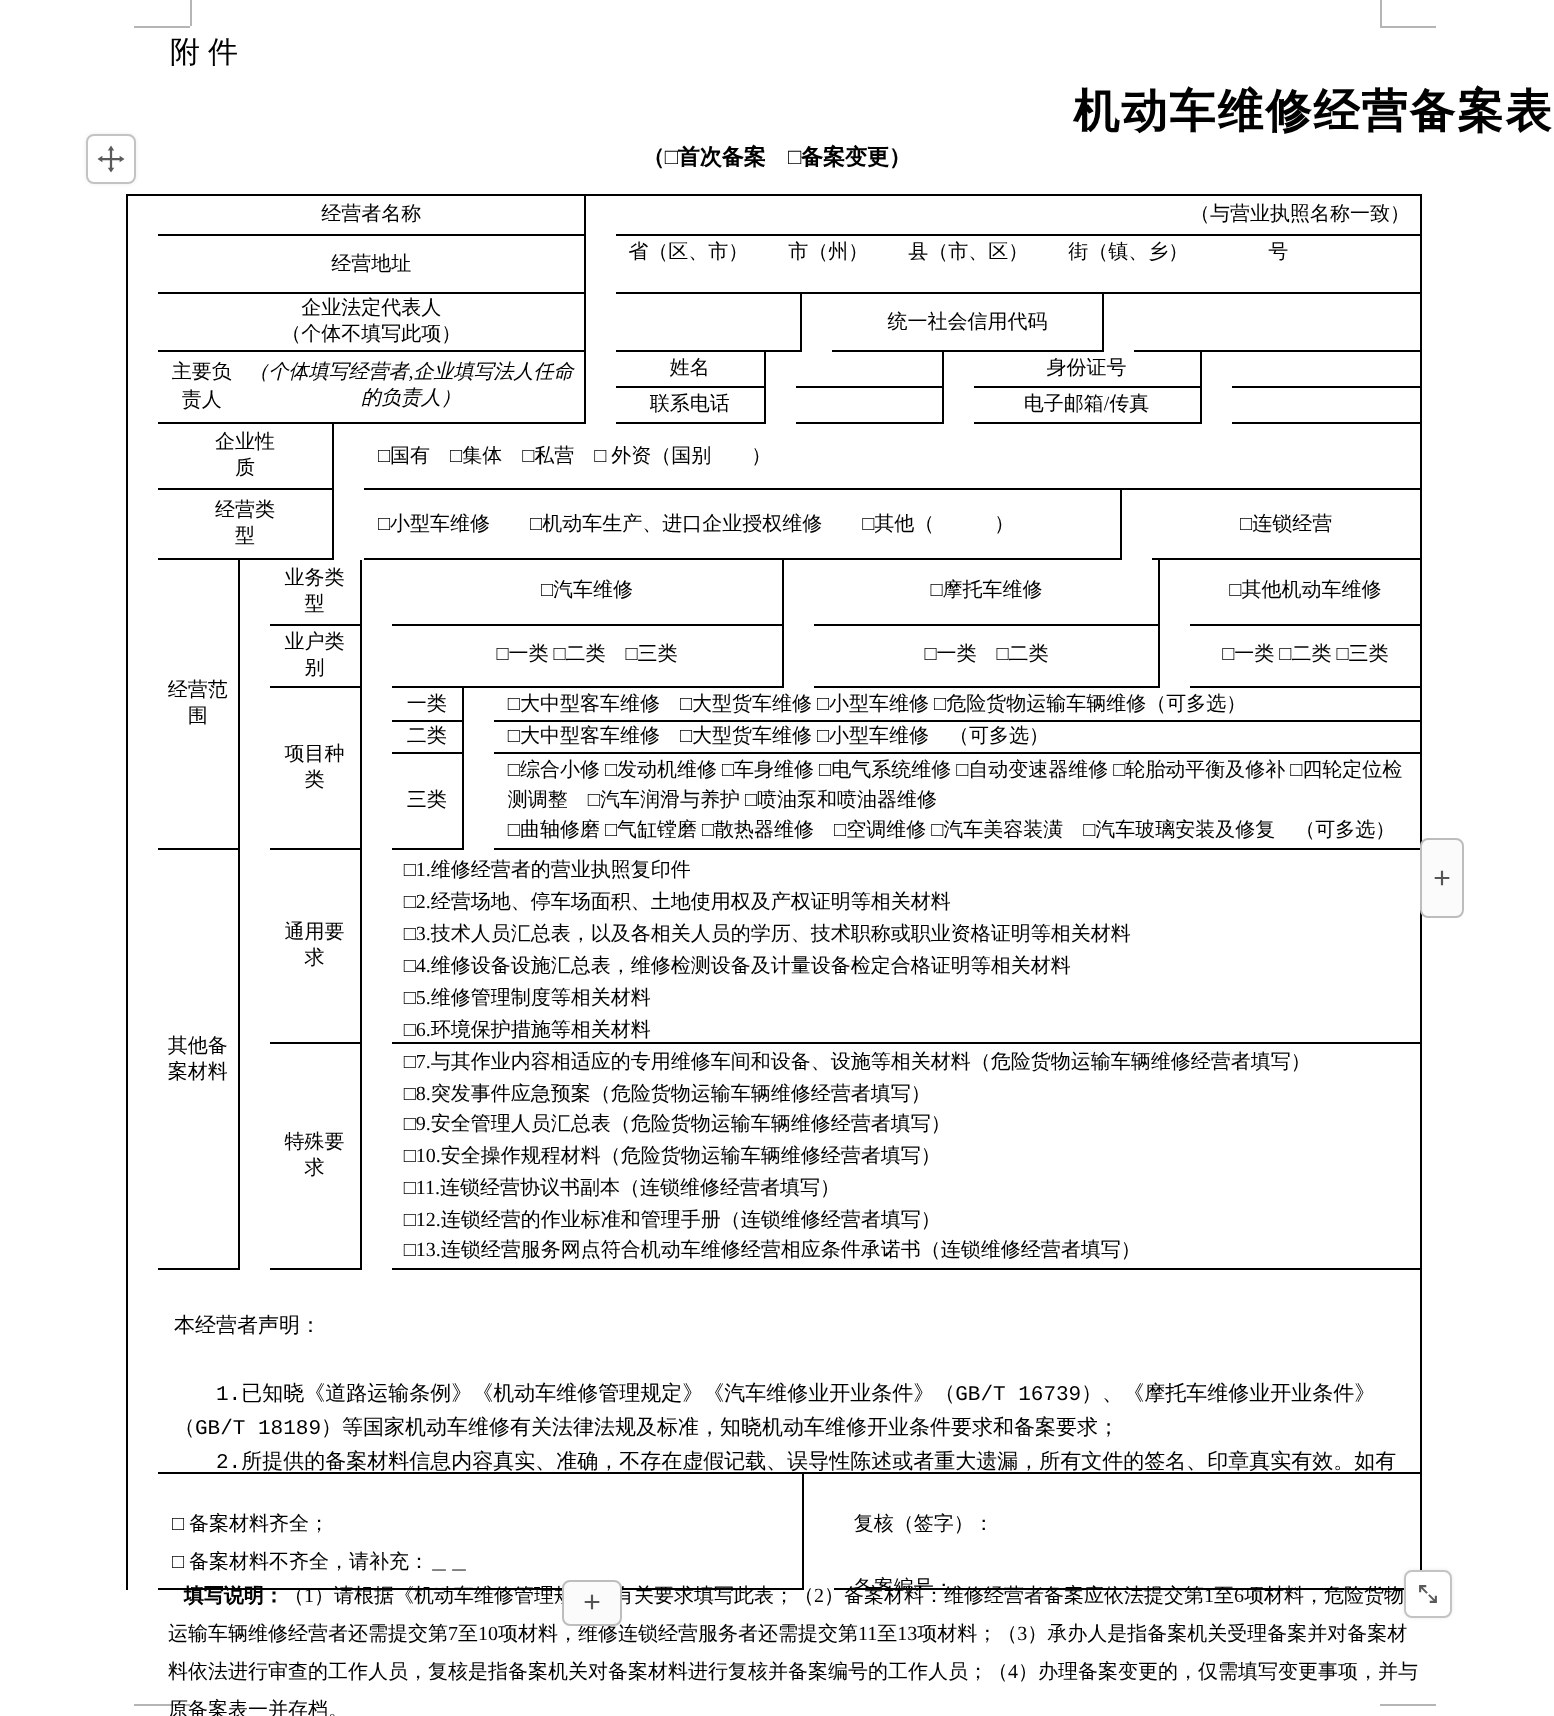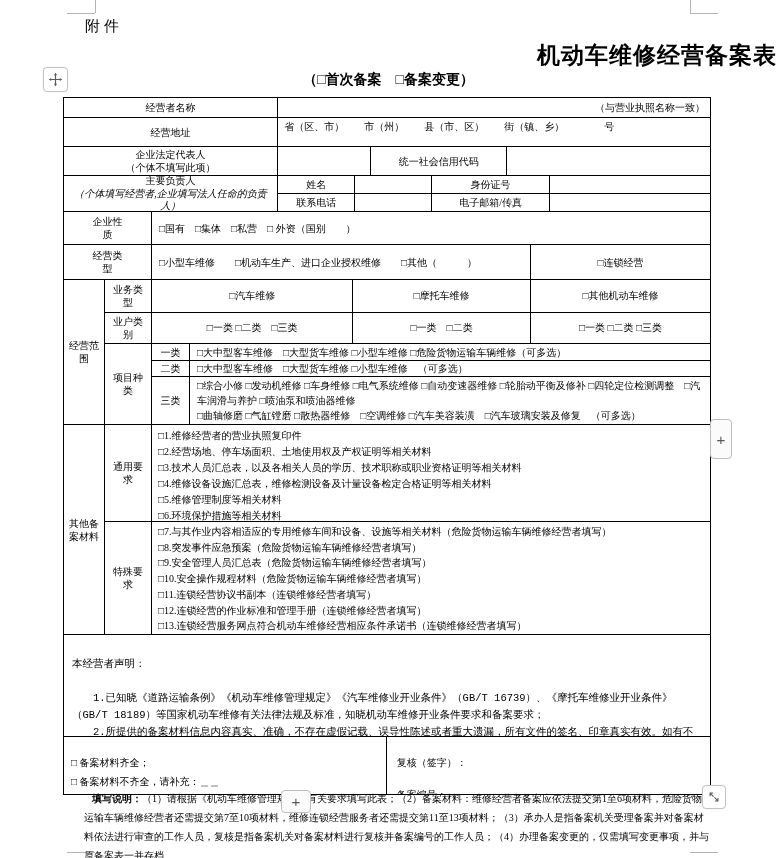--- a/index.html
+++ b/index.html
@@ -2,36 +2,36 @@
 <html><head>
 <meta charset="utf-8">
 <style>
   html,body{margin:0;padding:0;background:#ffffff;}
   body{width:777px;height:858px;font-family:"Liberation Serif","DejaVu Serif",serif;color:#000;}
   .page{position:relative;width:777px;height:858px;background:#fff;overflow:hidden;}
   .mark{position:absolute;background:#b5b5b5;}
   .attach{position:absolute;left:85px;top:17px;font-size:15px;letter-spacing:4px;}
   .title{position:absolute;left:0;top:40px;width:100%;text-align:right;font-size:23px;font-weight:bold;
          font-family:"Liberation Sans","DejaVu Sans",sans-serif;letter-spacing:1px;}
-  .subtitle{position:absolute;left:0;top:71px;width:100%;text-align:center;font-size:14px;font-weight:bold;
+  .subtitle{position:absolute;left:0;top:71px;width:100%;text-align:center;font-size:11px;font-weight:bold;
          font-family:"Liberation Sans","DejaVu Sans",sans-serif;}
   .tbl{position:absolute;left:63px;top:97px;width:647px;display:flex;flex-direction:column;
        border-top:1.5px solid #000;border-left:1.5px solid #000;font-size:10px;line-height:1.3;}
   .row{display:flex;width:100%;}
   .c{box-sizing:border-box;border-right:1.5px solid #000;border-bottom:1.5px solid #000;
      display:flex;align-items:center;justify-content:center;text-align:center;
-     white-space:pre-line;overflow:hidden;padding:1px 2px;}
+     white-space:pre-line;overflow:hidden;padding:1px 2px;margin-left:15px;}
   .grp{display:flex;flex-direction:column;box-sizing:border-box;}
   .tl{align-items:flex-start;justify-content:flex-start;text-align:left;}
   .vl{align-items:center;justify-content:flex-start;text-align:left;padding-left:7px;}
   .blk{display:block;text-align:left;}
   .rt{justify-content:flex-end;text-align:right;padding-right:5px;}
   .sm{font-size:10px;line-height:1.25;font-style:italic;}
   .b{font-weight:bold;}
-  .lab2{flex-direction:column;line-height:1.35;}
+  .lab2{flex-direction:row;line-height:1.35;}
   .list{padding:3px 4px 0 6px;line-height:16px;}
   .list7{padding:2px 4px 0 6px;line-height:15.7px;}
   .decl{padding:4px 8px 0 8px;font-size:10.5px;line-height:17px;font-family:Liberation Mono, monospace;}
   .decl-item{text-indent:2em;}
   .chk-line{line-height:18.5px;}
   .r16l{padding:4px 0 0 7px;}
   .r16r{padding:4px 0 0 10px;}
   .footnote{position:absolute;left:63px;top:789px;width:647px;font-size:10px;line-height:19px;
             padding-left:21px;text-indent:8px;box-sizing:border-box;}
   .handle{position:absolute;background:#fff;border:1px solid #c3c3c3;border-radius:4px;

